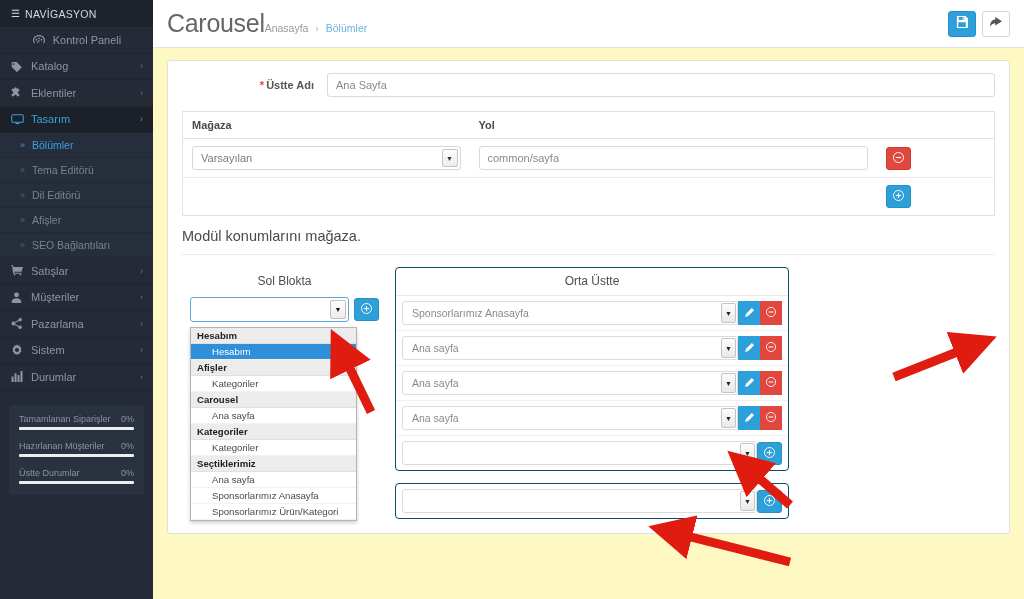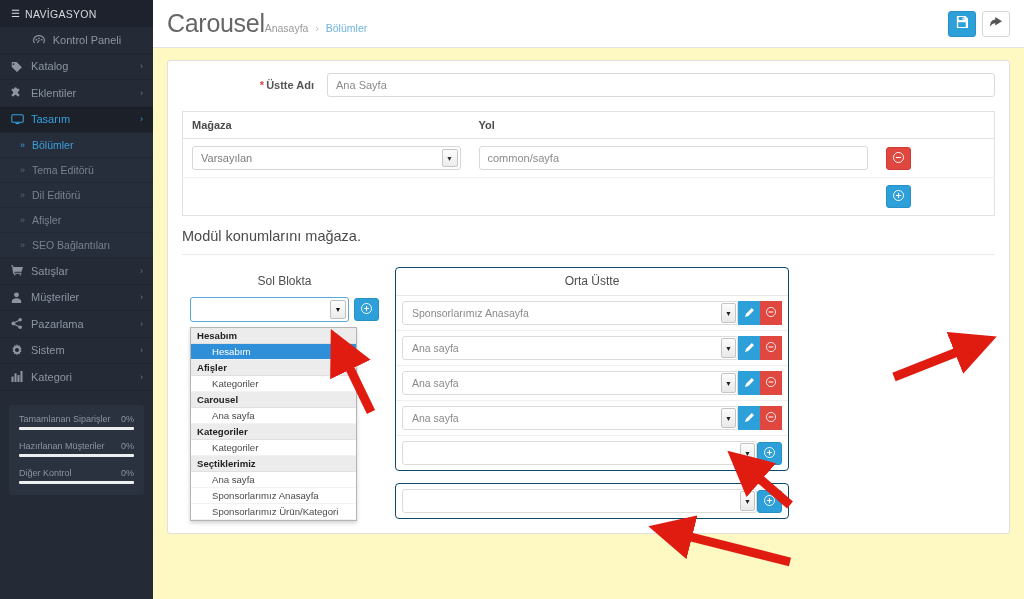--- a/index.html
+++ b/index.html
@@ -419,37 +419,37 @@
 
     <div class="nav-item">
       <span class="ic">
         <svg width="12" height="11" viewBox="0 0 14 14">
             <rect x="0" y="7" width="2.6" height="7" fill="#8d95a3"></rect>
             <rect x="3.8" y="3" width="2.6" height="11" fill="#8d95a3"></rect>
             <rect x="7.6" y="5.2" width="2.6" height="8.8" fill="#8d95a3"></rect>
             <rect x="11.4" y="0" width="2.6" height="14" fill="#8d95a3"></rect>
           </svg>
       </span>
-      <span>Kategori</span>
+      <span>Durumlar</span>
       <span class="caret">›</span>
     </div>
 
     <div class="stats-box">
       <div class="stat-row">
         <span>Tamamlanan Siparişler</span>
         <span>0%</span>
       </div>
       <div class="stat-bar"></div>
       <div class="stat-row">
         <span>Hazırlanan Müşteriler</span>
         <span>0%</span>
       </div>
       <div class="stat-bar"></div>
       <div class="stat-row">
-        <span>Diğer Kontrol</span>
+        <span>Üstte Durumlar</span>
         <span>0%</span>
       </div>
       <div class="stat-bar"></div>
     </div>
   </div>
 
   <div class="content">
 
     <div class="pagehead">
       <h1>Carousel</h1>

